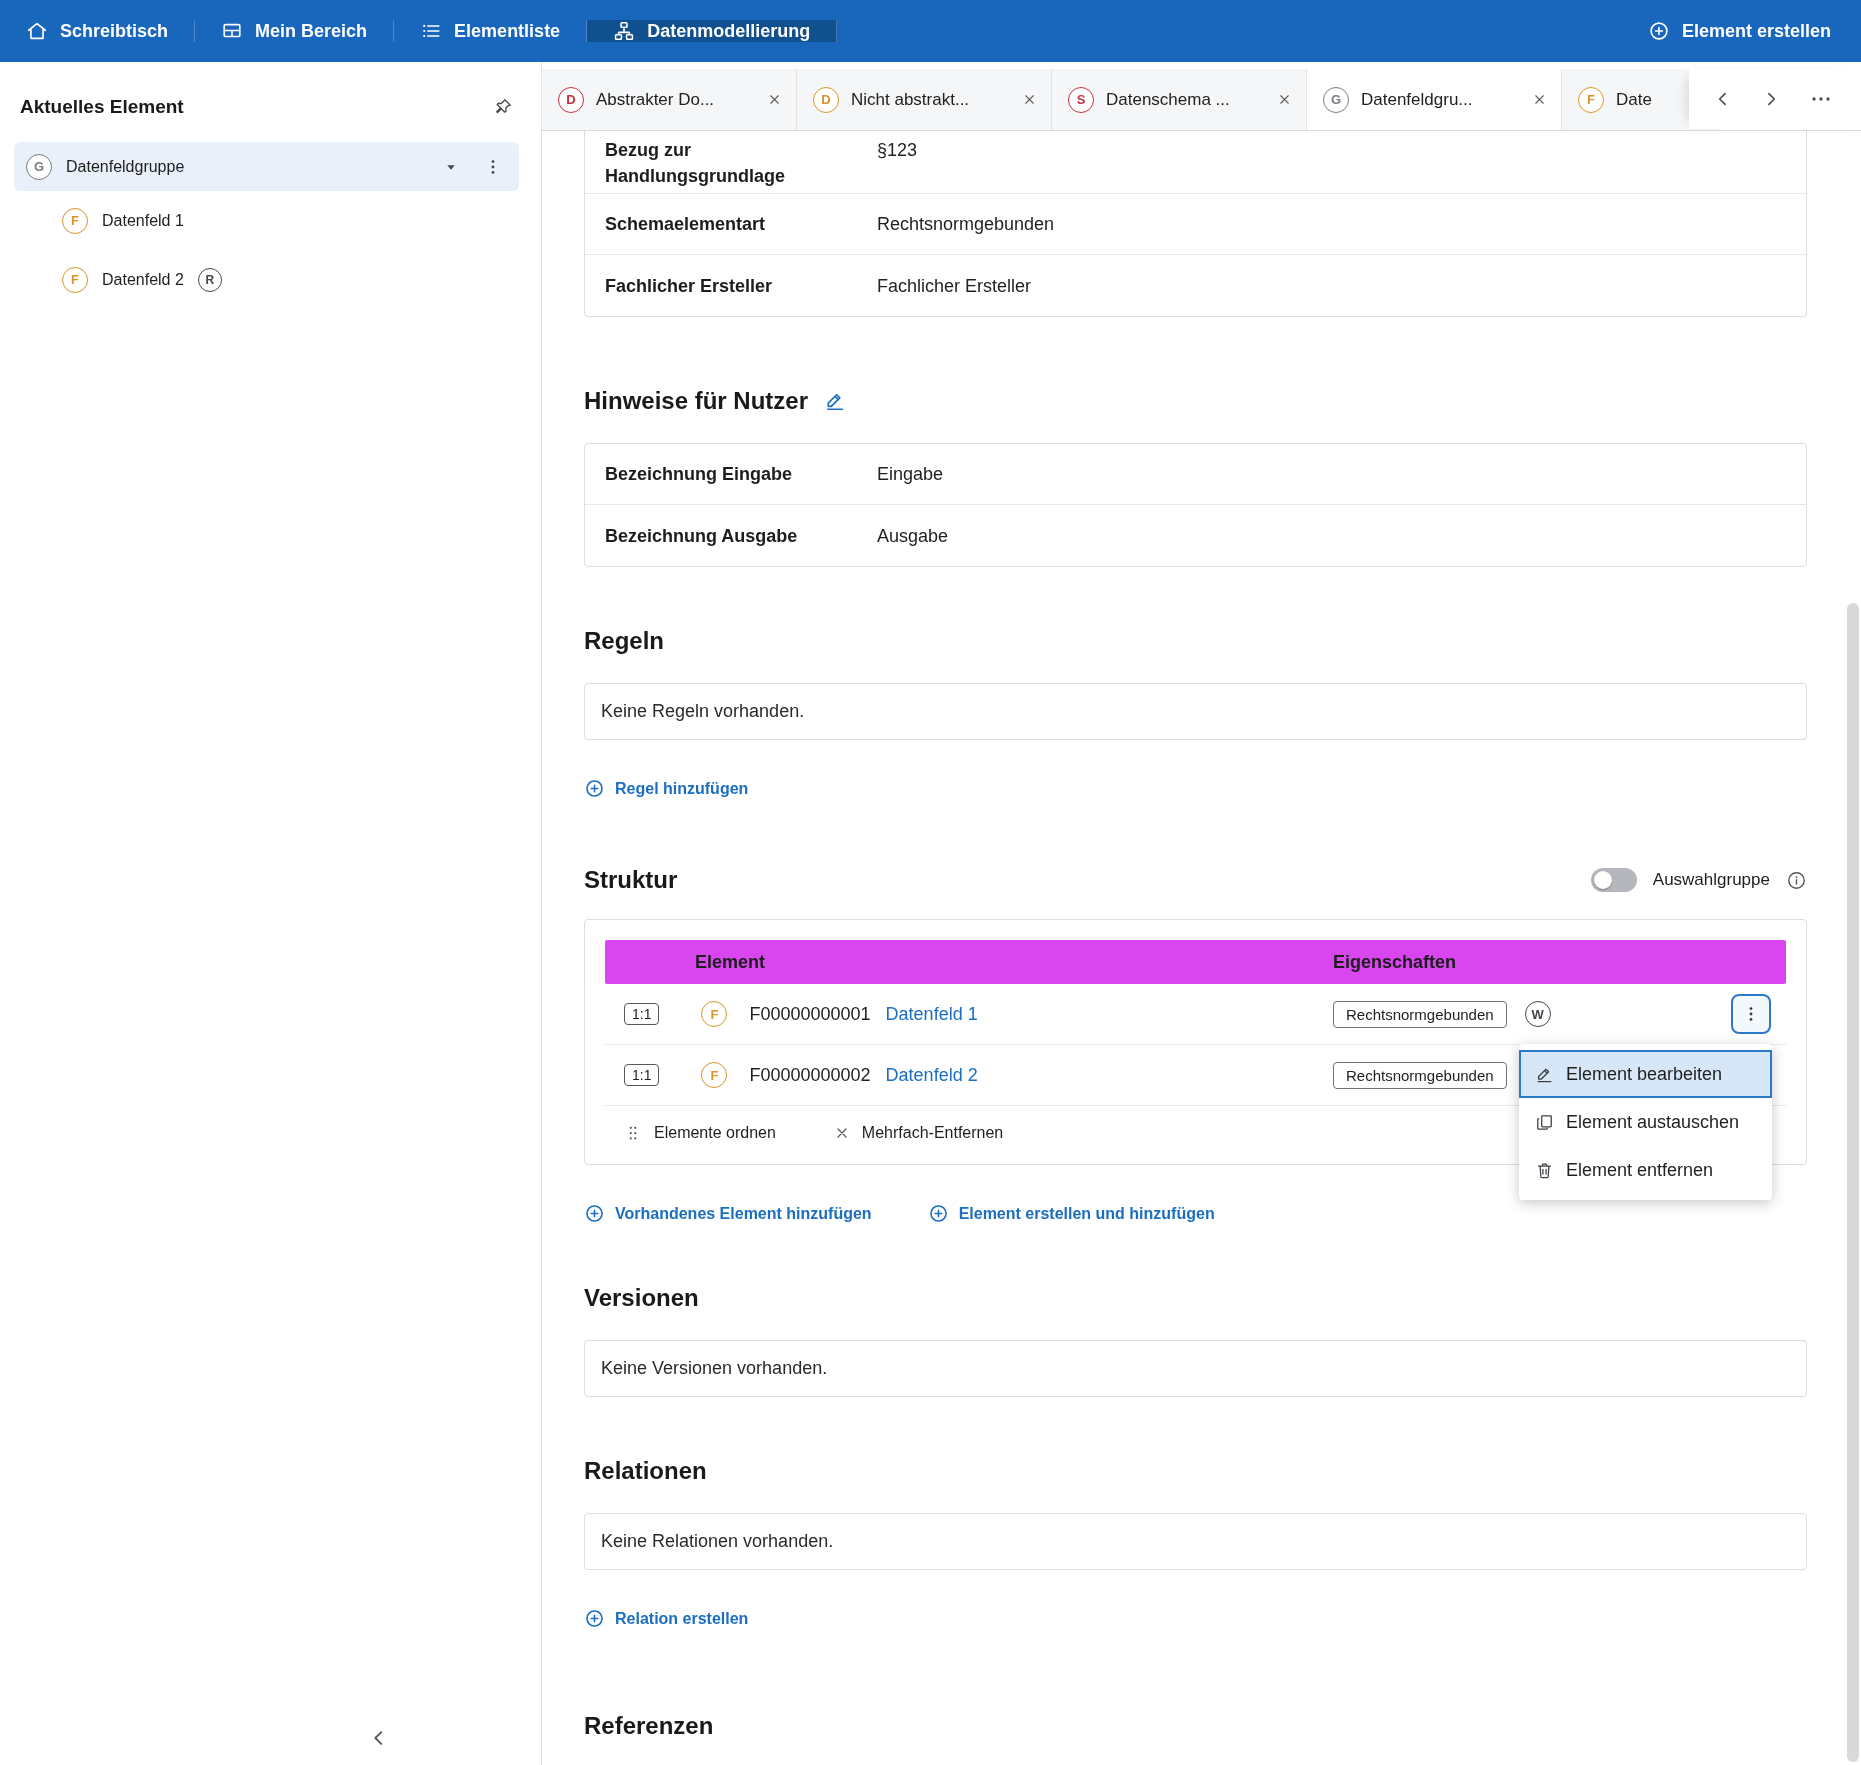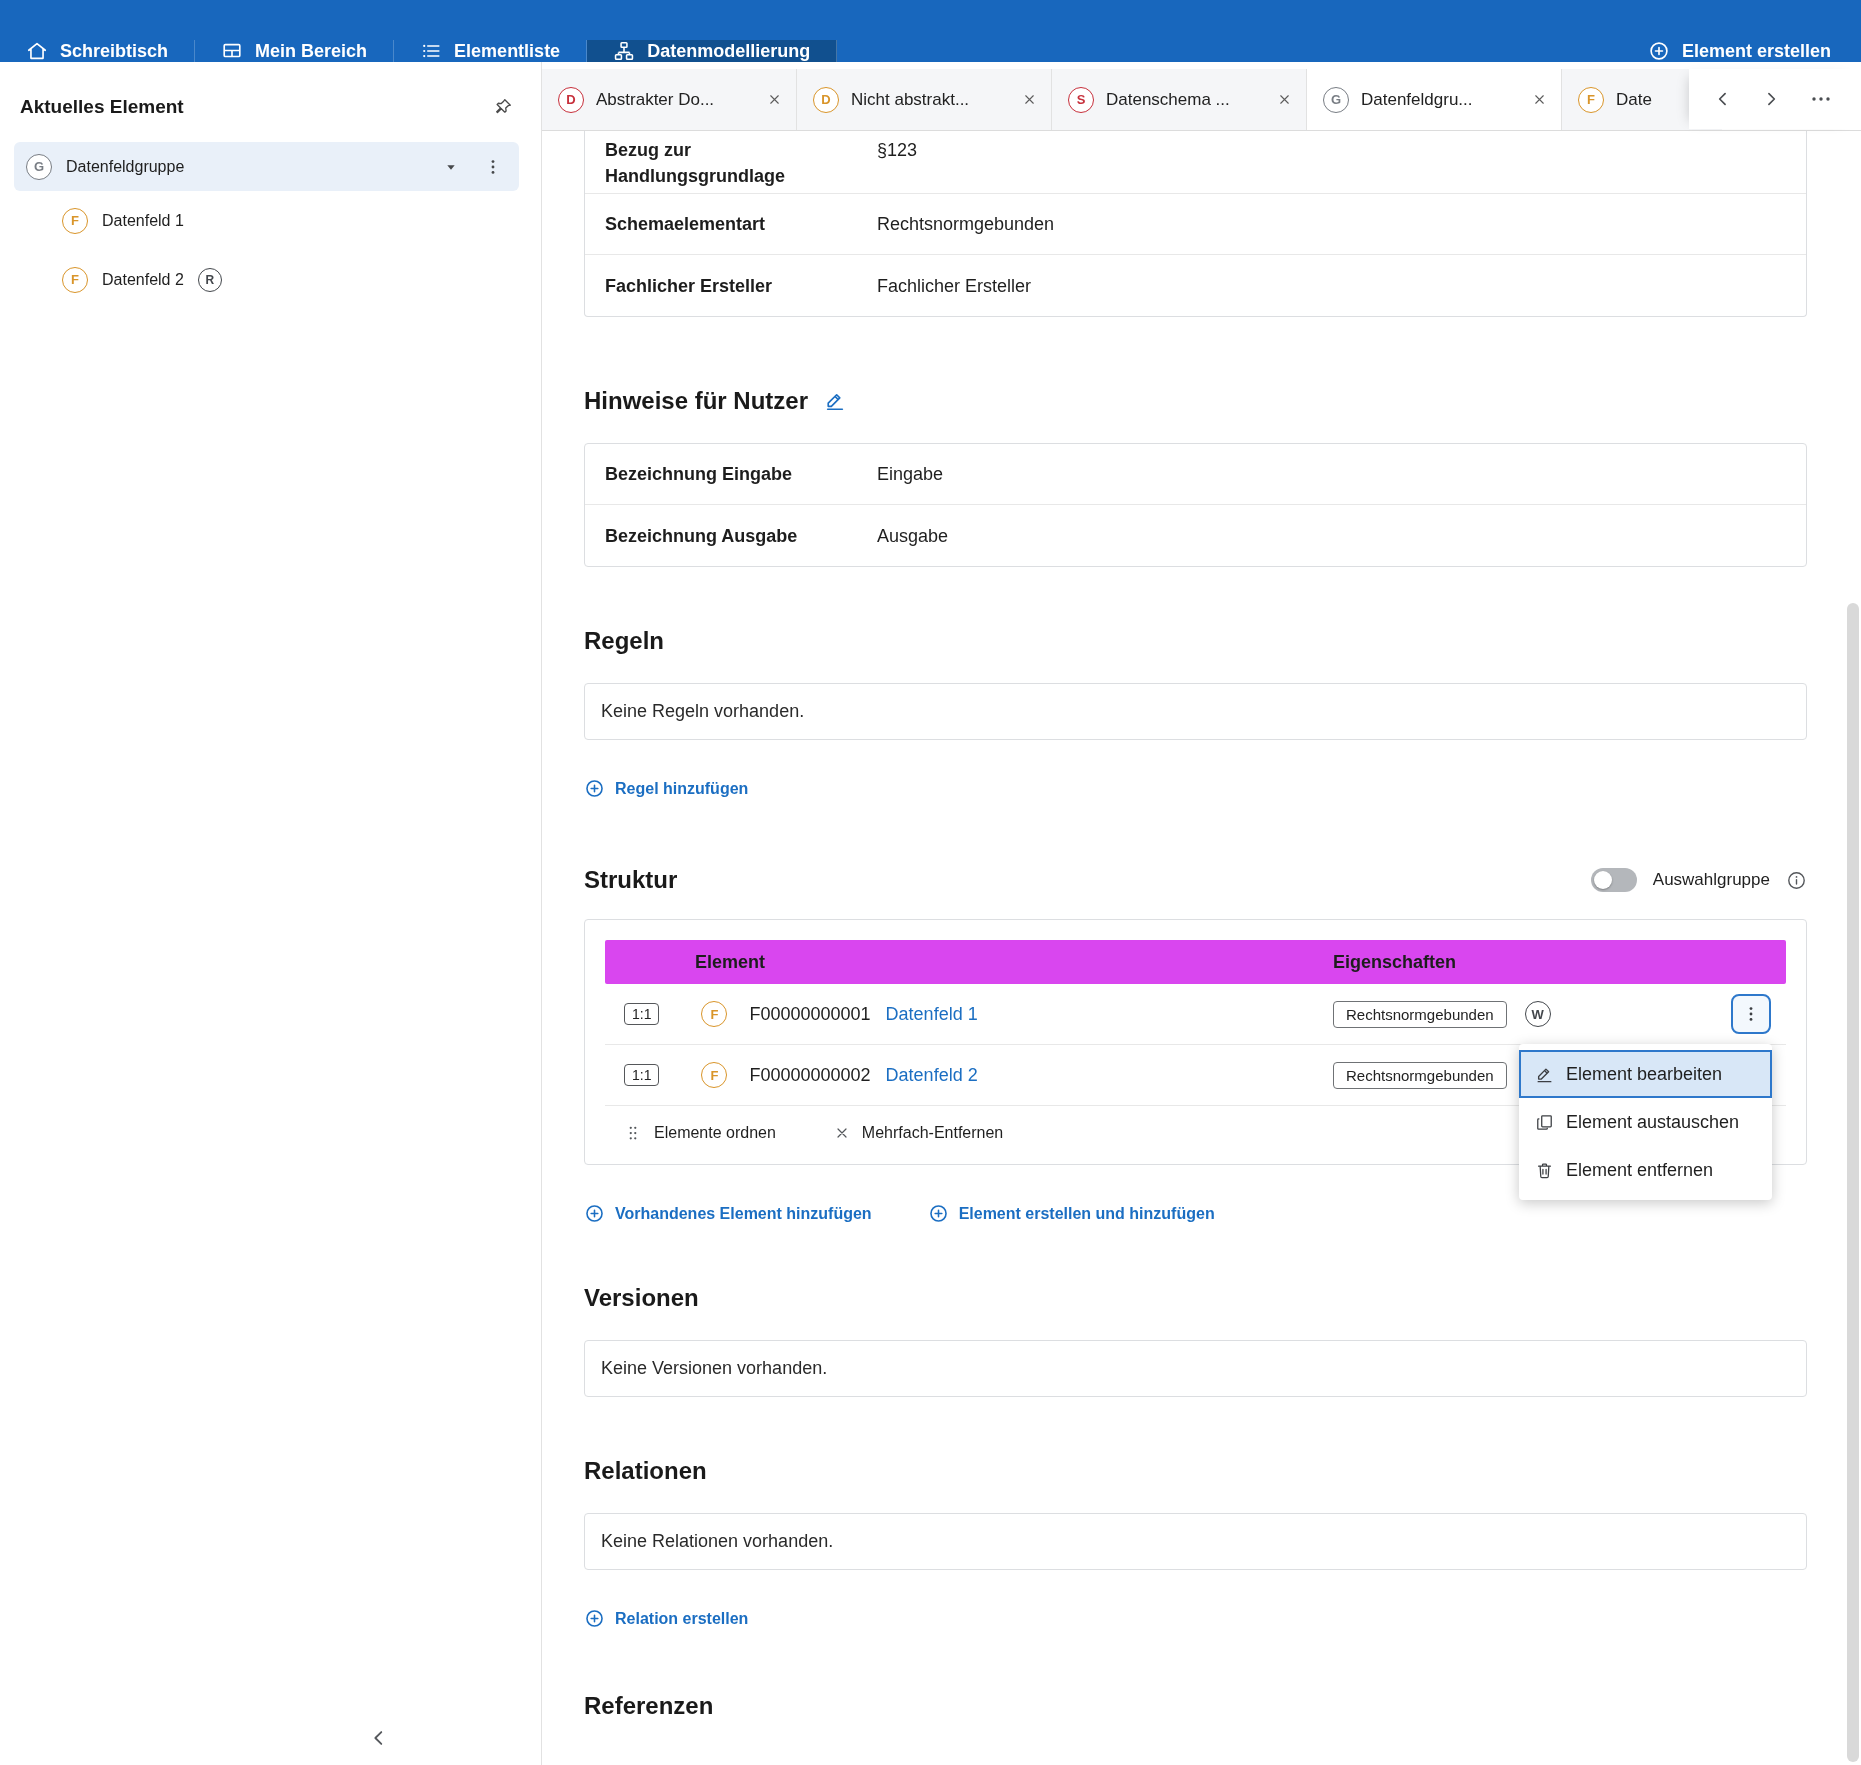--- a/index.html
+++ b/index.html
@@ -1,21 +1,21 @@
 <!DOCTYPE html>
 <html><head>
 <meta charset="utf-8">
 <style>
   *{margin:0;padding:0;box-sizing:border-box}
   html,body{background:#fff}
   body{width:1861px;height:1765px;overflow:hidden;font-family:"Liberation Sans",sans-serif;color:#1f1f1f;font-size:18px}
   .app{width:1861px;height:1765px;display:flex;flex-direction:column}
 
   
-  .topnav{height:62px;flex:none;background:#1867bd;display:flex;align-items:flex-end}
+  .topnav{height:62px;flex:none;background:#1867bd;display:flex;align-items:center}
   .nav-left{display:flex}
   .nav-item{display:flex;align-items:center;gap:12px;padding:0 26px;color:#fff;font-size:18px;font-weight:600;cursor:pointer;white-space:nowrap}
   .nav-left .nav-item{border-right:1px solid rgba(255,255,255,.22)}
   .nav-item.active{background:#11508f}
   .nav-item svg{flex:none}
   .nav-create{margin-left:auto;display:flex;align-items:center;gap:12px;padding:0 30px;color:#fff;font-size:18px;font-weight:600;cursor:pointer;white-space:nowrap}
 
   .layout{flex:1;display:flex;min-height:0}
 
   
@@ -504,21 +504,21 @@
             <span class="icon">
                 <svg viewBox="0 0 24 24" width="21" height="21" fill="none" stroke="currentColor" stroke-width="1.8" stroke-linecap="round">
                   <circle cx="12" cy="12" r="8.6"></circle>
                   <path d="M12 8.2v7.6M8.2 12h7.6"></path>
                 </svg>
               </span>
             <span>Relation erstellen</span>
           </span>
         </div>
 
-        <h2 class="section-title" style="margin-top:58px">
+        <h2 class="section-title" style="margin-top:78px">
             <span>Referenzen</span>
           </h2>
 
       </div>
 
       <div class="scrollbar">
         <div class="scroll-thumb"></div>
       </div>
     </main>
   </div>

